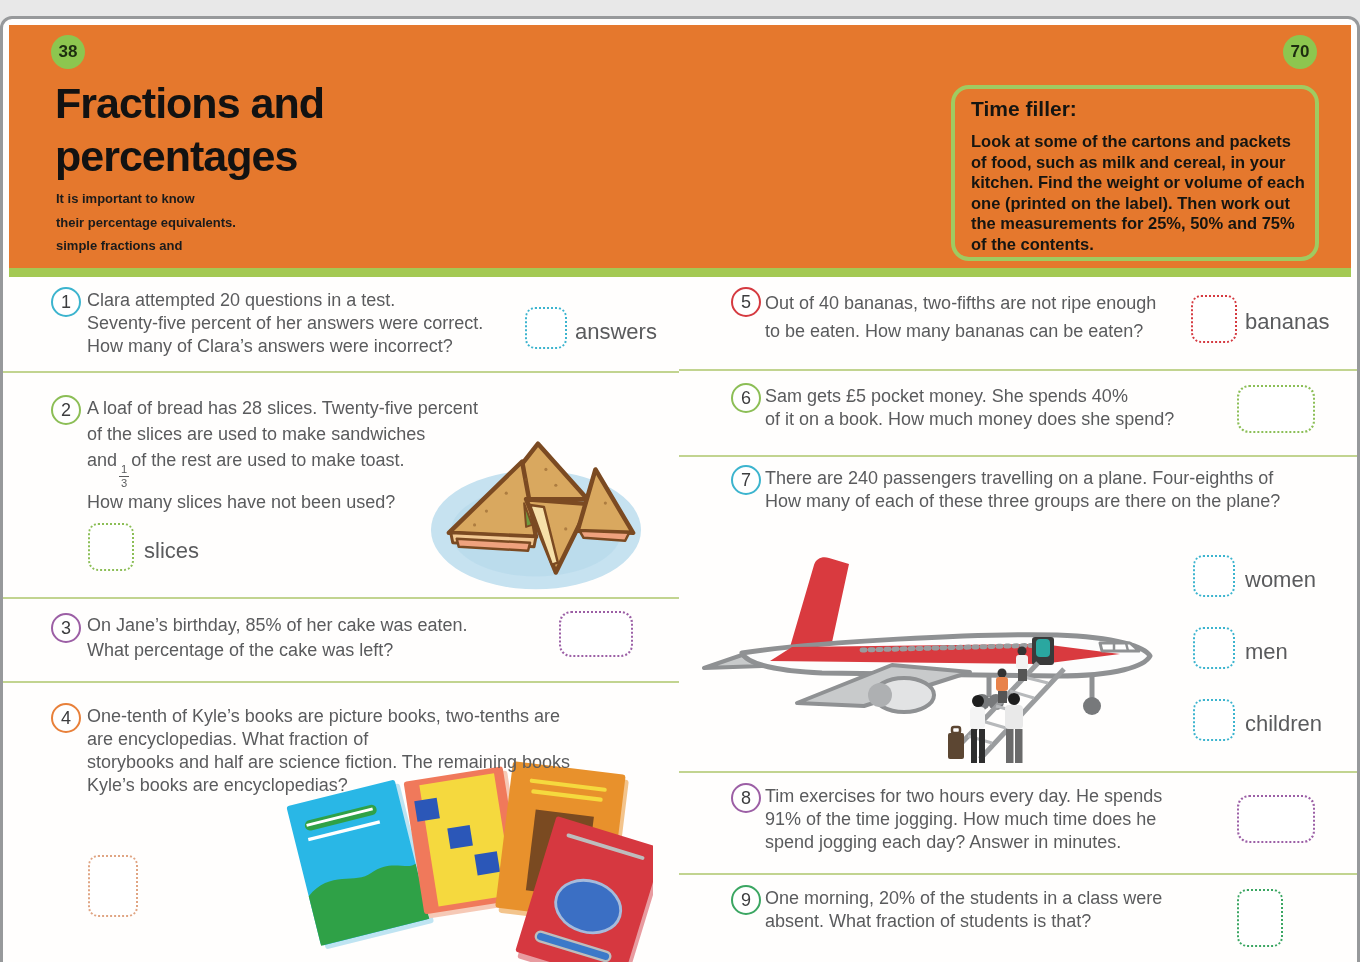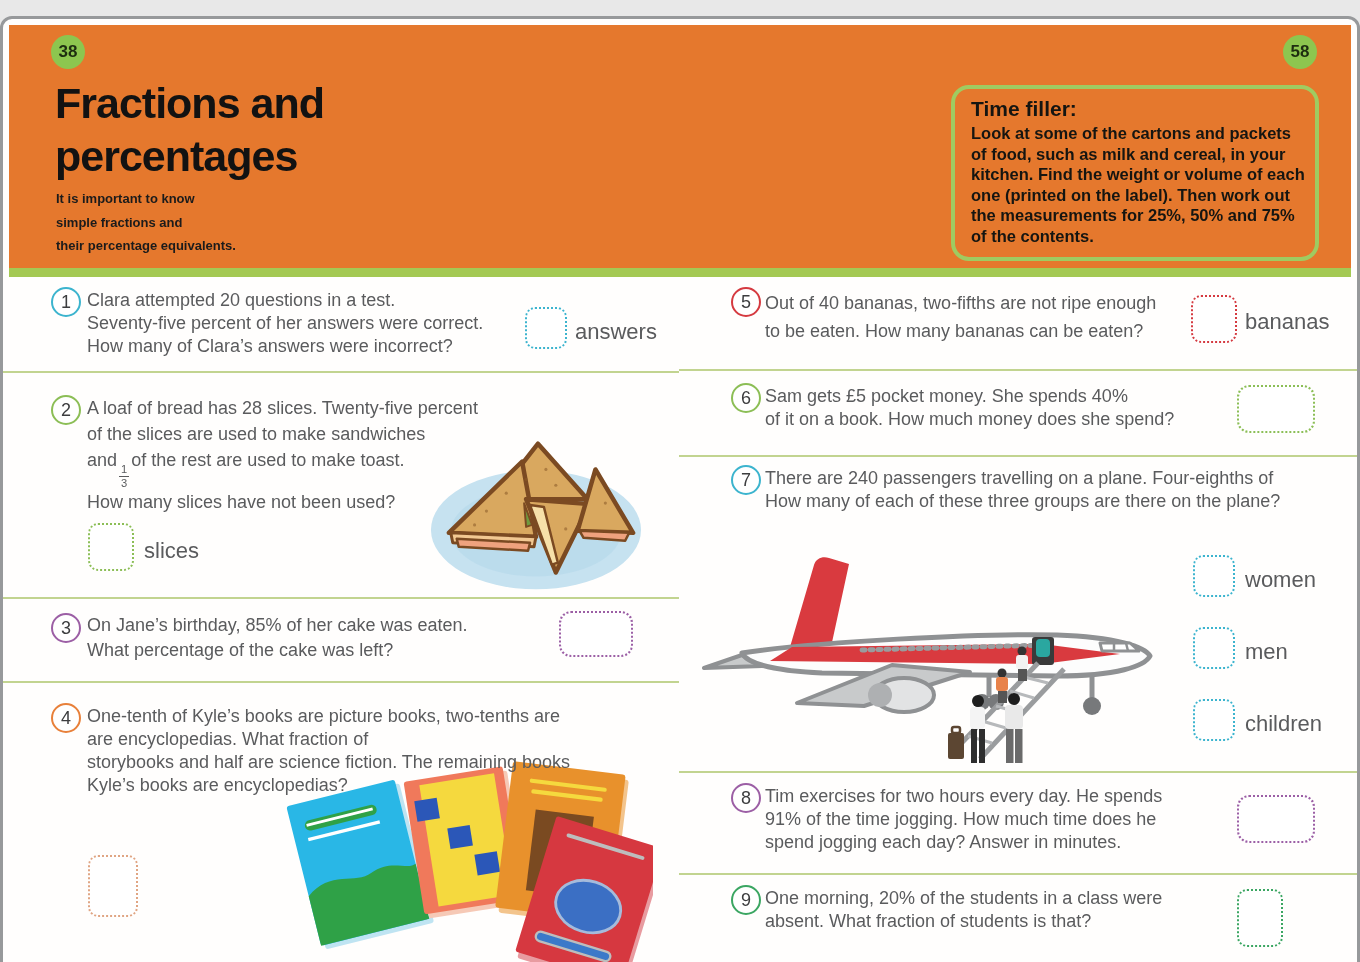--- a/index.html
+++ b/index.html
@@ -19,21 +19,21 @@
   }
   *{box-sizing:border-box;margin:0;padding:0}
   html,body{width:1360px;height:962px;background:#e8e8e8;font-family:"Liberation Sans",sans-serif}
   .frame{position:absolute;left:0;top:16px;width:1360px;height:962px;border:3px solid #97999b;border-radius:12px;background:#fffefd;overflow:hidden}
   .header{position:absolute;left:6px;top:6px;right:6px;height:243px;background:var(--orange)}
   .header-bar{position:absolute;left:6px;top:249px;right:6px;height:9px;background:var(--bar-green)}
   .page-badge{position:absolute;width:34px;height:34px;border-radius:50%;background:var(--badge-green);color:#1e2d10;font-weight:bold;font-size:17px;display:flex;align-items:center;justify-content:center}
   .title{position:absolute;left:46px;top:52px;font-size:43px;line-height:53px;font-weight:bold;letter-spacing:-1px;color:#121212}
   .subtitle{position:absolute;left:47px;top:162px;font-size:13px;line-height:23.5px;font-weight:bold;color:#1b1b1b}
   .time-filler{position:absolute;left:942px;top:60px;width:368px;height:176px;border:4px solid var(--tf-border);border-radius:18px;padding:8px 16px;color:#151511}
-  .tf-title{font-size:21px;font-weight:bold;margin-bottom:2px}
+  .tf-title{font-size:21px;font-weight:bold;margin-bottom:10px}
   .tf-line{font-size:16.5px;line-height:20.5px;font-weight:bold;white-space:nowrap}
   .q-badge{position:absolute;width:30px;height:30px;border:2px solid var(--c);border-radius:50%;background:#fff;color:#3c3d3f;font-size:18px;display:flex;align-items:center;justify-content:center;z-index:3}
   .q-lines{position:absolute;color:var(--qtext);font-size:18px;z-index:2}
   .q-line{white-space:nowrap;line-height:23px}
   .lh26 .q-line{line-height:26px}
   .lh25 .q-line{line-height:25px}
   .lh28 .q-line{line-height:28px}
   .abox{position:absolute;border:2px dotted var(--c);border-radius:10px;background:#fff;z-index:2}
   .alabel{position:absolute;color:var(--qtext);font-size:22px;white-space:nowrap;z-index:2}
   .divider{position:absolute;height:2px;background:var(--divider);z-index:1}
@@ -47,30 +47,30 @@
 </head>
 <body>
 
 <div class="frame">
 
   <div class="header">
     <div class="page-badge" style="left:42px;top:10px">
         <span>38</span>
       </div>
     <div class="page-badge" style="left:1274px;top:10px">
-        <span>58</span>
+        <span>70</span>
       </div>
     <div class="title">
       <div>Fractions and</div>
       <div>percentages</div>
     </div>
     <div class="subtitle">
       <div>It is important to know</div>
+      <div>their percentage equivalents.</div>
       <div>simple fractions and</div>
-      <div>their percentage equivalents.</div>
     </div>
     <div class="time-filler">
       <div class="tf-title">Time filler:</div>
       <div class="tf-line">Look at some of the cartons and packets</div>
       <div class="tf-line">of food, such as milk and cereal, in your</div>
       <div class="tf-line">kitchen. Find the weight or volume of each</div>
       <div class="tf-line">one (printed on the label). Then work out</div>
       <div class="tf-line">the measurements for 25%, 50% and 75%</div>
       <div class="tf-line">of the contents.</div>
     </div>

